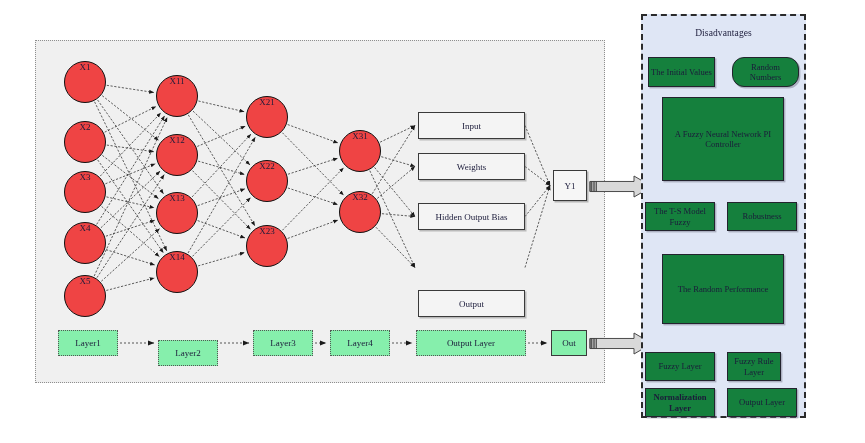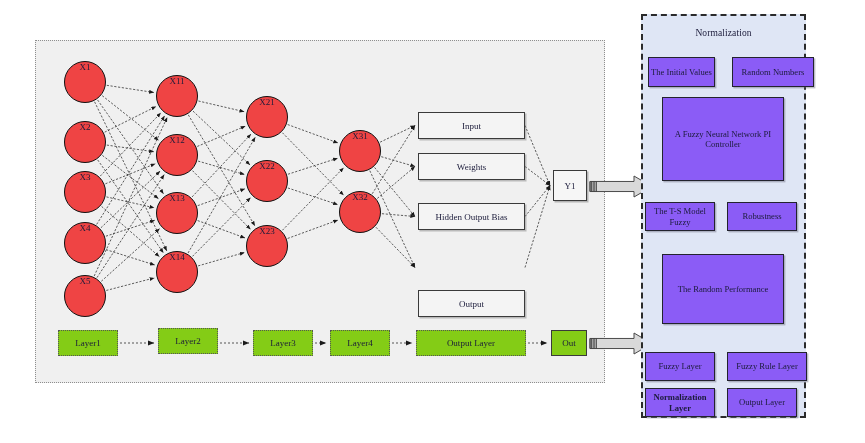--- a/index.html
+++ b/index.html
@@ -30,34 +30,34 @@
   }
 
   
   .gbox{
     position:absolute;border:1.4px solid #3a3a3a;background:#f4f4f4;
     display:flex;align-items:center;justify-content:center;text-align:right;
     font-size:9px;color:#1b1b3a;box-sizing:border-box;
     box-shadow:1.5px 1.5px 0 rgba(120,120,120,.45);
   }
   .lbox{
-    position:absolute;border:1px dotted #555;background:#84cc16;
+    position:absolute;border:1px dotted #555;background:#86efac;
     display:flex;align-items:center;justify-content:center;text-align:center;
     font-size:9px;color:#1b1b3a;box-sizing:border-box;
   }
   .y1box{
     position:absolute;border:1.4px solid #3a3a3a;background:#f6f6f6;
     display:flex;align-items:center;justify-content:center;
     font-size:9px;color:#1b1b3a;box-sizing:border-box;
     box-shadow:1.5px 1.5px 0 rgba(120,120,120,.5);
   }
 
   
   .rbox{
-    position:absolute;border:1.2px solid #23232e;background:#8b5cf6;
+    position:absolute;border:1.2px solid #23232e;background:#15803d;
     display:flex;align-items:center;justify-content:center;text-align:center;
     font-size:8.6px;line-height:1.18;color:#1b1b3a;box-sizing:border-box;
     box-shadow:1.4px 1.4px 0 rgba(110,110,130,.45);
     padding:0 2px;
   }
 
   svg.wires{position:absolute;left:0;top:0;width:865px;height:443px;
             pointer-events:none;overflow:visible;}
 </style>
 </head>
@@ -234,21 +234,21 @@
         <span>Hidden Output Bias</span>
       </div>
       <div class="gbox" style="left: 418px; top: 254px; width: 107px; height: 27px; margin-top: 36px;">
         <span>Output</span>
       </div>
     </div>
   <div id="track-host">
       <div class="lbox" style="left: 58px; top: 330px; width: 60px; height: 26px;">
         <span>Layer1</span>
       </div>
-      <div class="lbox" style="left: 158px; top: 328px; width: 60px; height: 26px;">
+      <div class="lbox" style="left: 158px; top: 340px; width: 60px; height: 26px;">
         <span>Layer2</span>
       </div>
       <div class="lbox" style="left: 253px; top: 330px; width: 60px; height: 26px;">
         <span>Layer3</span>
       </div>
       <div class="lbox" style="left: 330px; top: 330px; width: 60px; height: 26px;">
         <span>Layer4</span>
       </div>
       <div class="lbox" style="left: 416px; top: 330px; width: 110px; height: 26px;">
         <span>Output Layer</span>
@@ -256,45 +256,45 @@
       <div class="lbox" style="left: 551px; top: 330px; width: 36px; height: 26px; border: 1.4px solid rgb(58, 58, 58);">
         <span>Out</span>
       </div>
     </div>
 
   <div class="y1box" id="y1-box" style="left: 553px; top: 170px; width: 34px; height: 31px;">
     <span>Y1</span>
   </div>
 
   <div class="panel-right">
-    <div class="panel-right-title">Normalization</div>
+    <div class="panel-right-title">Disadvantages</div>
   </div>
   <div id="rbox-host">
       <div class="rbox" style="left: 648px; top: 57px; width: 67px; height: 30px;">
         <span>The Initial Values</span>
       </div>
-      <div class="rbox" style="left: 732px; top: 57px; width: 82px; height: 30px;">
+      <div class="rbox" style="left: 732px; top: 57px; width: 67px; height: 30px; border-radius: 12px;">
         <span>Random Numbers</span>
       </div>
       <div class="rbox" style="left: 662px; top: 97px; width: 122px; height: 84px;">
         <span>A Fuzzy Neural Network PI Controller</span>
       </div>
       <div class="rbox" style="left: 645px; top: 202px; width: 70px; height: 29px;">
         <span>The T-S Model Fuzzy</span>
       </div>
       <div class="rbox" style="left: 727px; top: 202px; width: 70px; height: 29px;">
         <span>Robustness</span>
       </div>
       <div class="rbox" style="left: 662px; top: 254px; width: 122px; height: 70px;">
         <span>The Random Performance</span>
       </div>
       <div class="rbox" style="left: 645px; top: 352px; width: 70px; height: 29px;">
         <span>Fuzzy Layer</span>
       </div>
-      <div class="rbox" style="left: 727px; top: 352px; width: 80px; height: 29px;">
+      <div class="rbox" style="left: 727px; top: 352px; width: 54px; height: 29px;">
         <span>Fuzzy Rule Layer</span>
       </div>
       <div class="rbox" style="left: 645px; top: 388px; width: 70px; height: 29px; font-weight: bold;">
         <span>Normalization Layer</span>
       </div>
       <div class="rbox" style="left: 727px; top: 388px; width: 70px; height: 29px;">
         <span>Output Layer</span>
       </div>
     </div>
 

